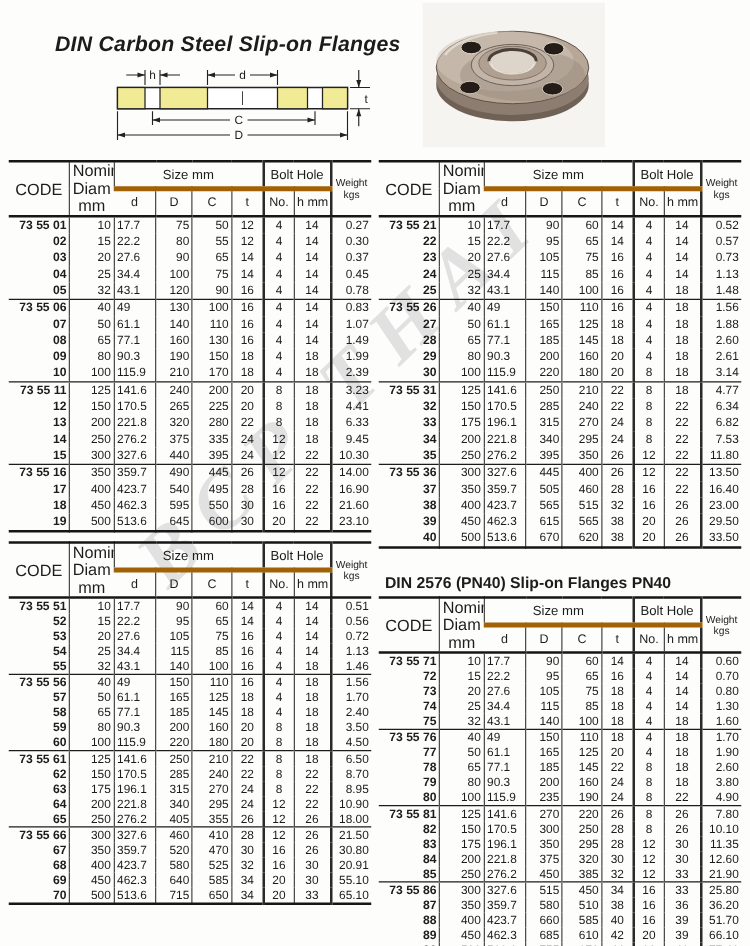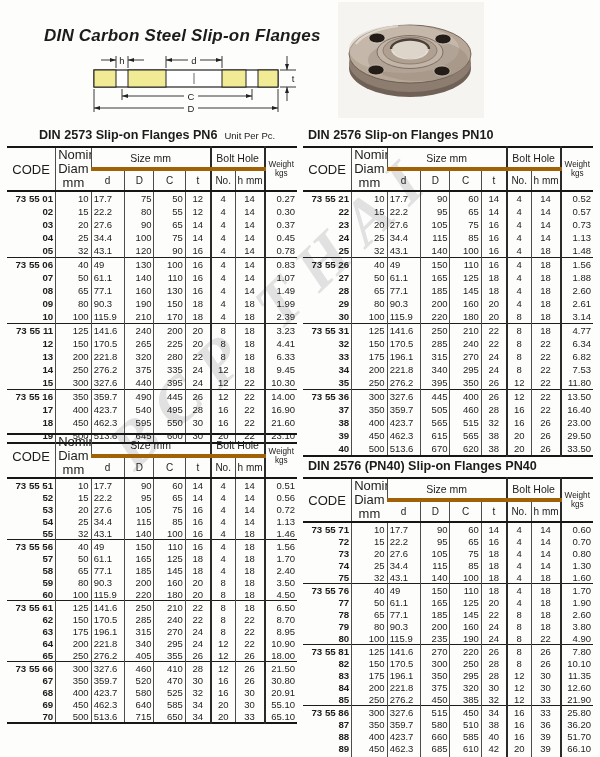--- a/index.html
+++ b/index.html
@@ -147,21 +147,20 @@
 
       <ellipse cx="39" cy="36" rx="8.2" ry="5" fill="#241d17" stroke="#e0d8cd" stroke-width="0.8"></ellipse>
       <ellipse cx="105" cy="37" rx="8.2" ry="5" fill="#241d17" stroke="#e0d8cd" stroke-width="0.8"></ellipse>
       <ellipse cx="38" cy="68" rx="8.2" ry="5" fill="#241d17" stroke="#cfc6ba" stroke-width="0.8"></ellipse>
       <ellipse cx="104" cy="69" rx="8.2" ry="5" fill="#241d17" stroke="#cfc6ba" stroke-width="0.8"></ellipse>
 
       <path d="M 18 42 A 59 27 0 0 1 60 24" fill="none" stroke="#ece5dc" stroke-width="2" opacity="0.7"></path>
     </svg>
 
     <section class="sec" id="sec1">
-      <h2 class="sec-title"><span>DIN 2573 Slip-on Flanges PN6</span><span class="unit-note">Unit Per Pc.</span></h2>
       <table class="flange top-table">
           <colgroup>
             <col style="width: 48px;">
             <col style="width: 35px;">
             <col style="width: 33px;">
             <col style="width: 29px;">
             <col style="width: 31px;">
             <col style="width: 25px;">
             <col style="width: 24px;">
             <col style="width: 29px;">
@@ -395,21 +394,20 @@
               <td class="c-t">30</td>
               <td class="c-no bL2">20</td>
               <td class="c-h">22</td>
               <td class="c-w bL2">23.10</td>
             </tr>
           </tbody>
         </table>
     </section>
 
     <section class="sec" id="sec2">
-      <h2 class="sec-title"><span>DIN 2576 Slip-on Flanges PN10</span></h2>
       <table class="flange top-table">
           <colgroup>
             <col style="width: 48px;">
             <col style="width: 35px;">
             <col style="width: 33px;">
             <col style="width: 29px;">
             <col style="width: 31px;">
             <col style="width: 25px;">
             <col style="width: 24px;">
             <col style="width: 29px;">

